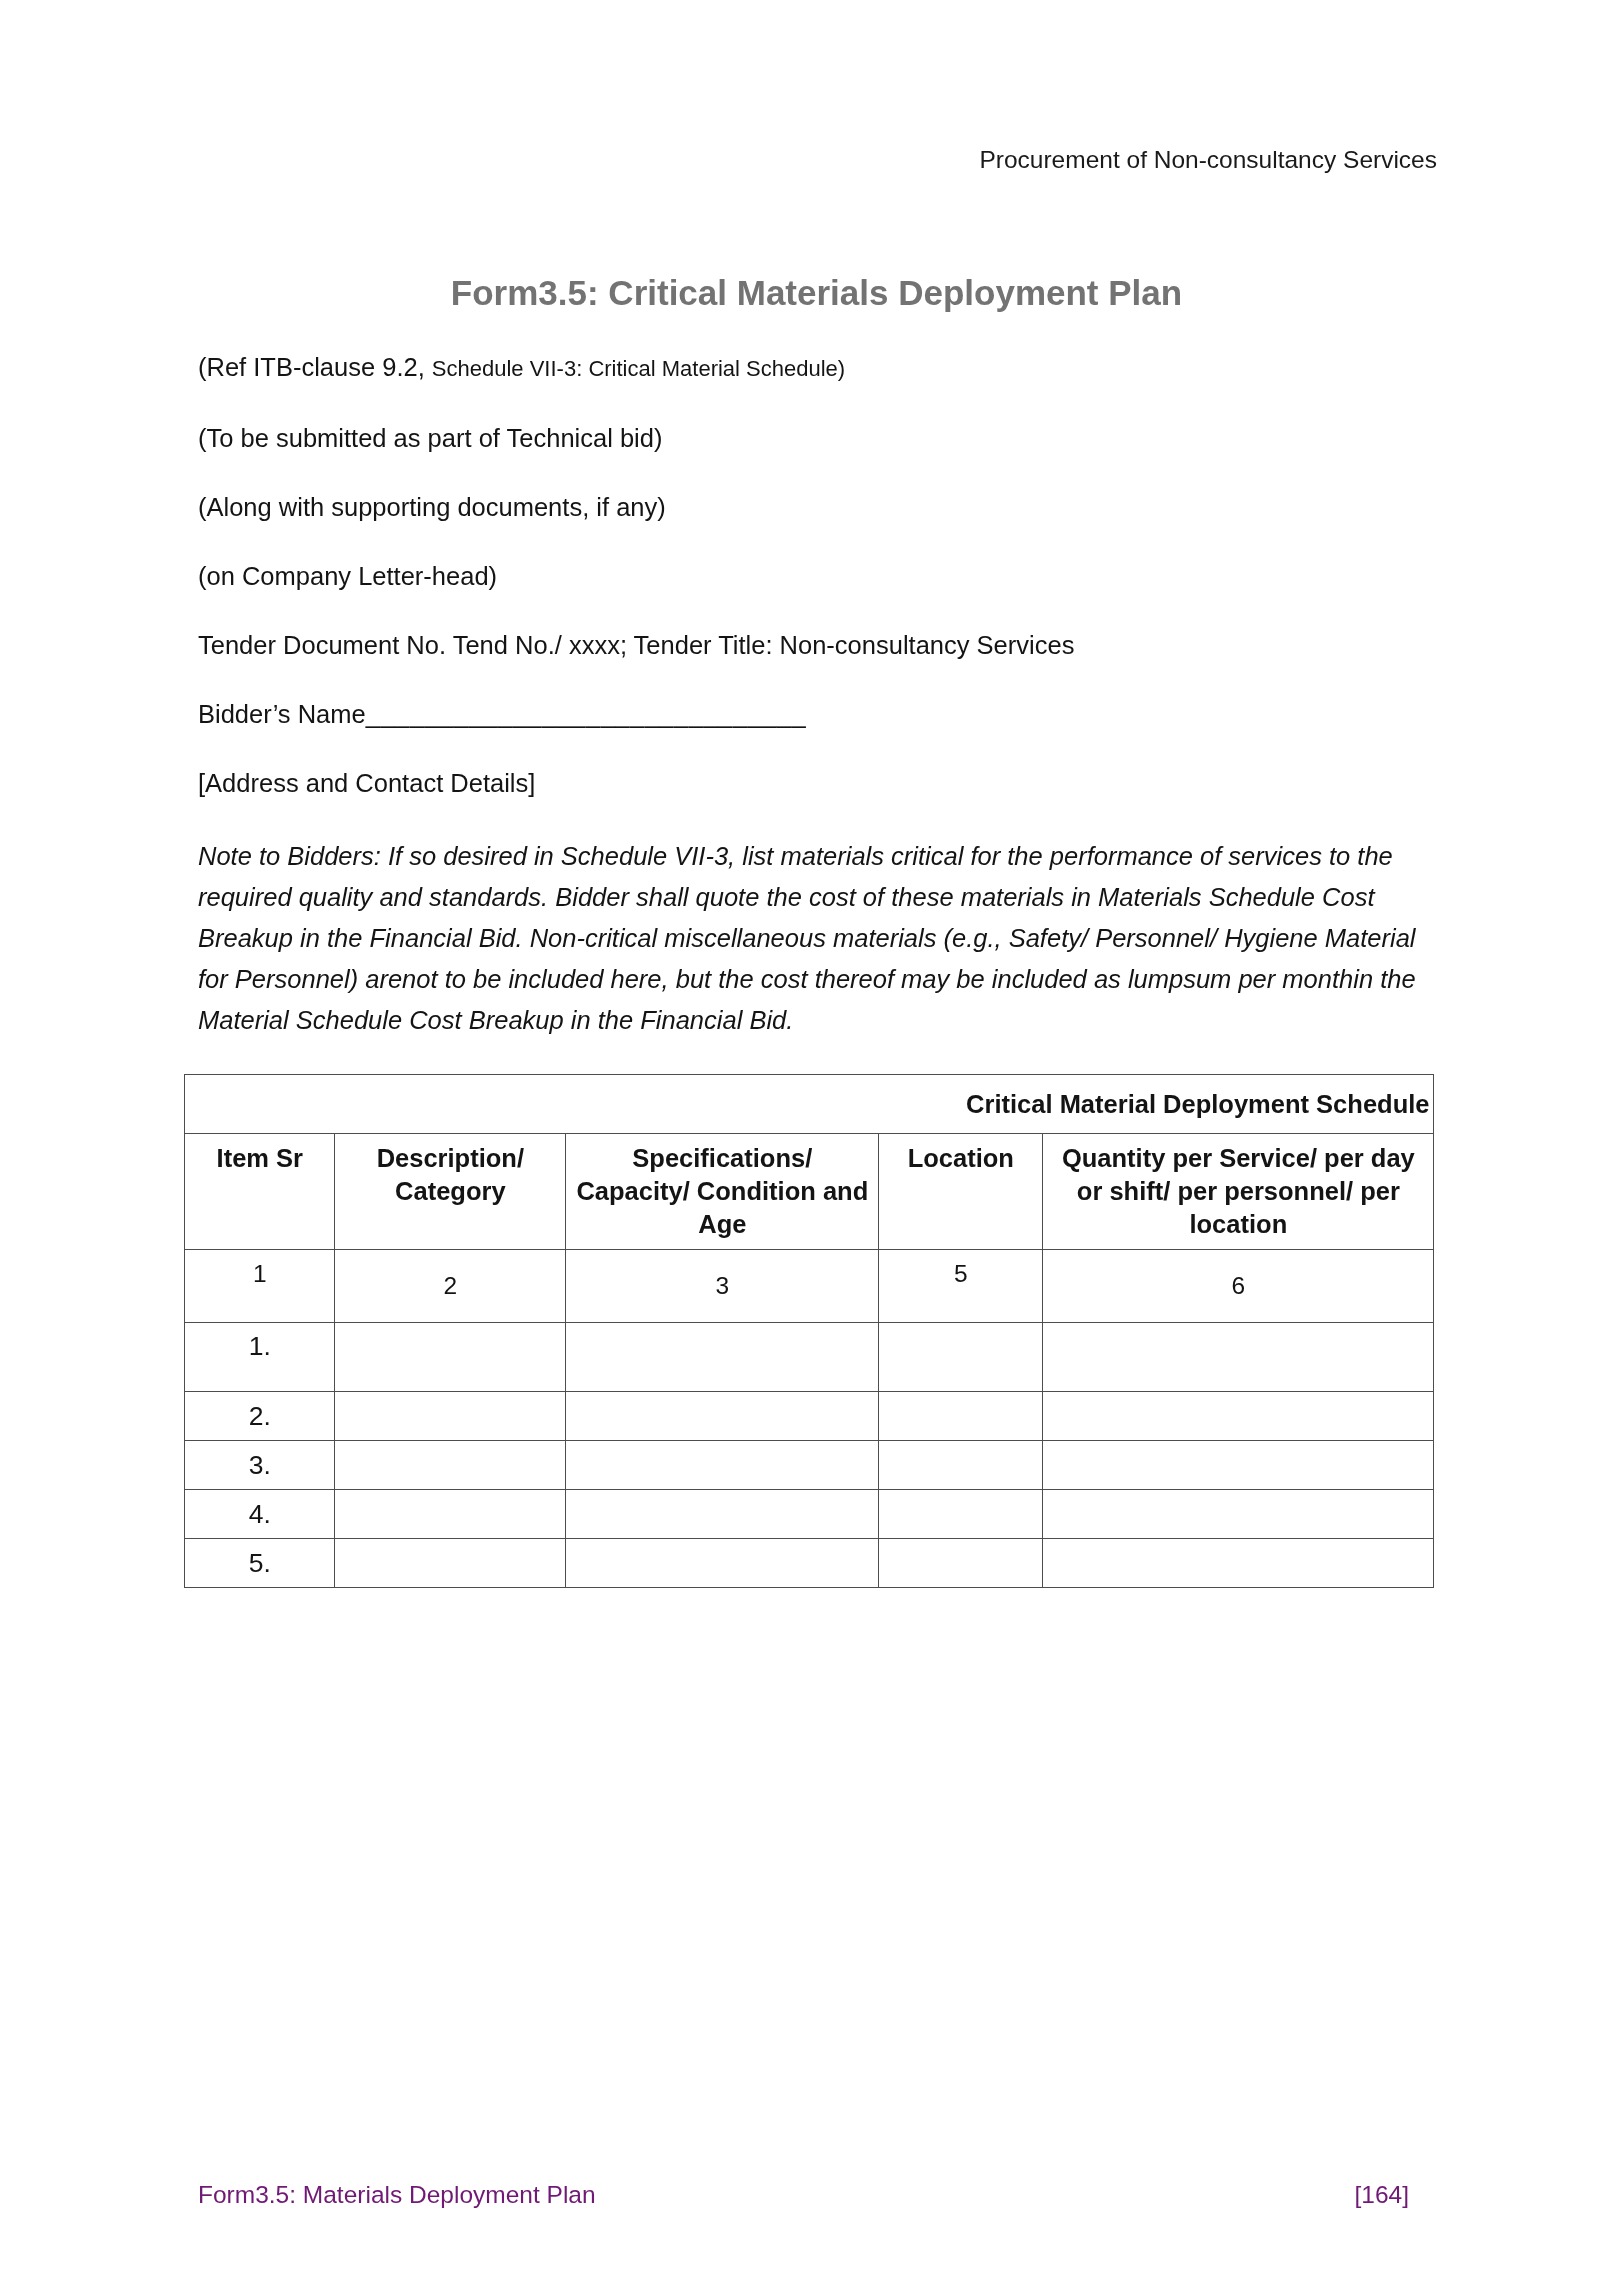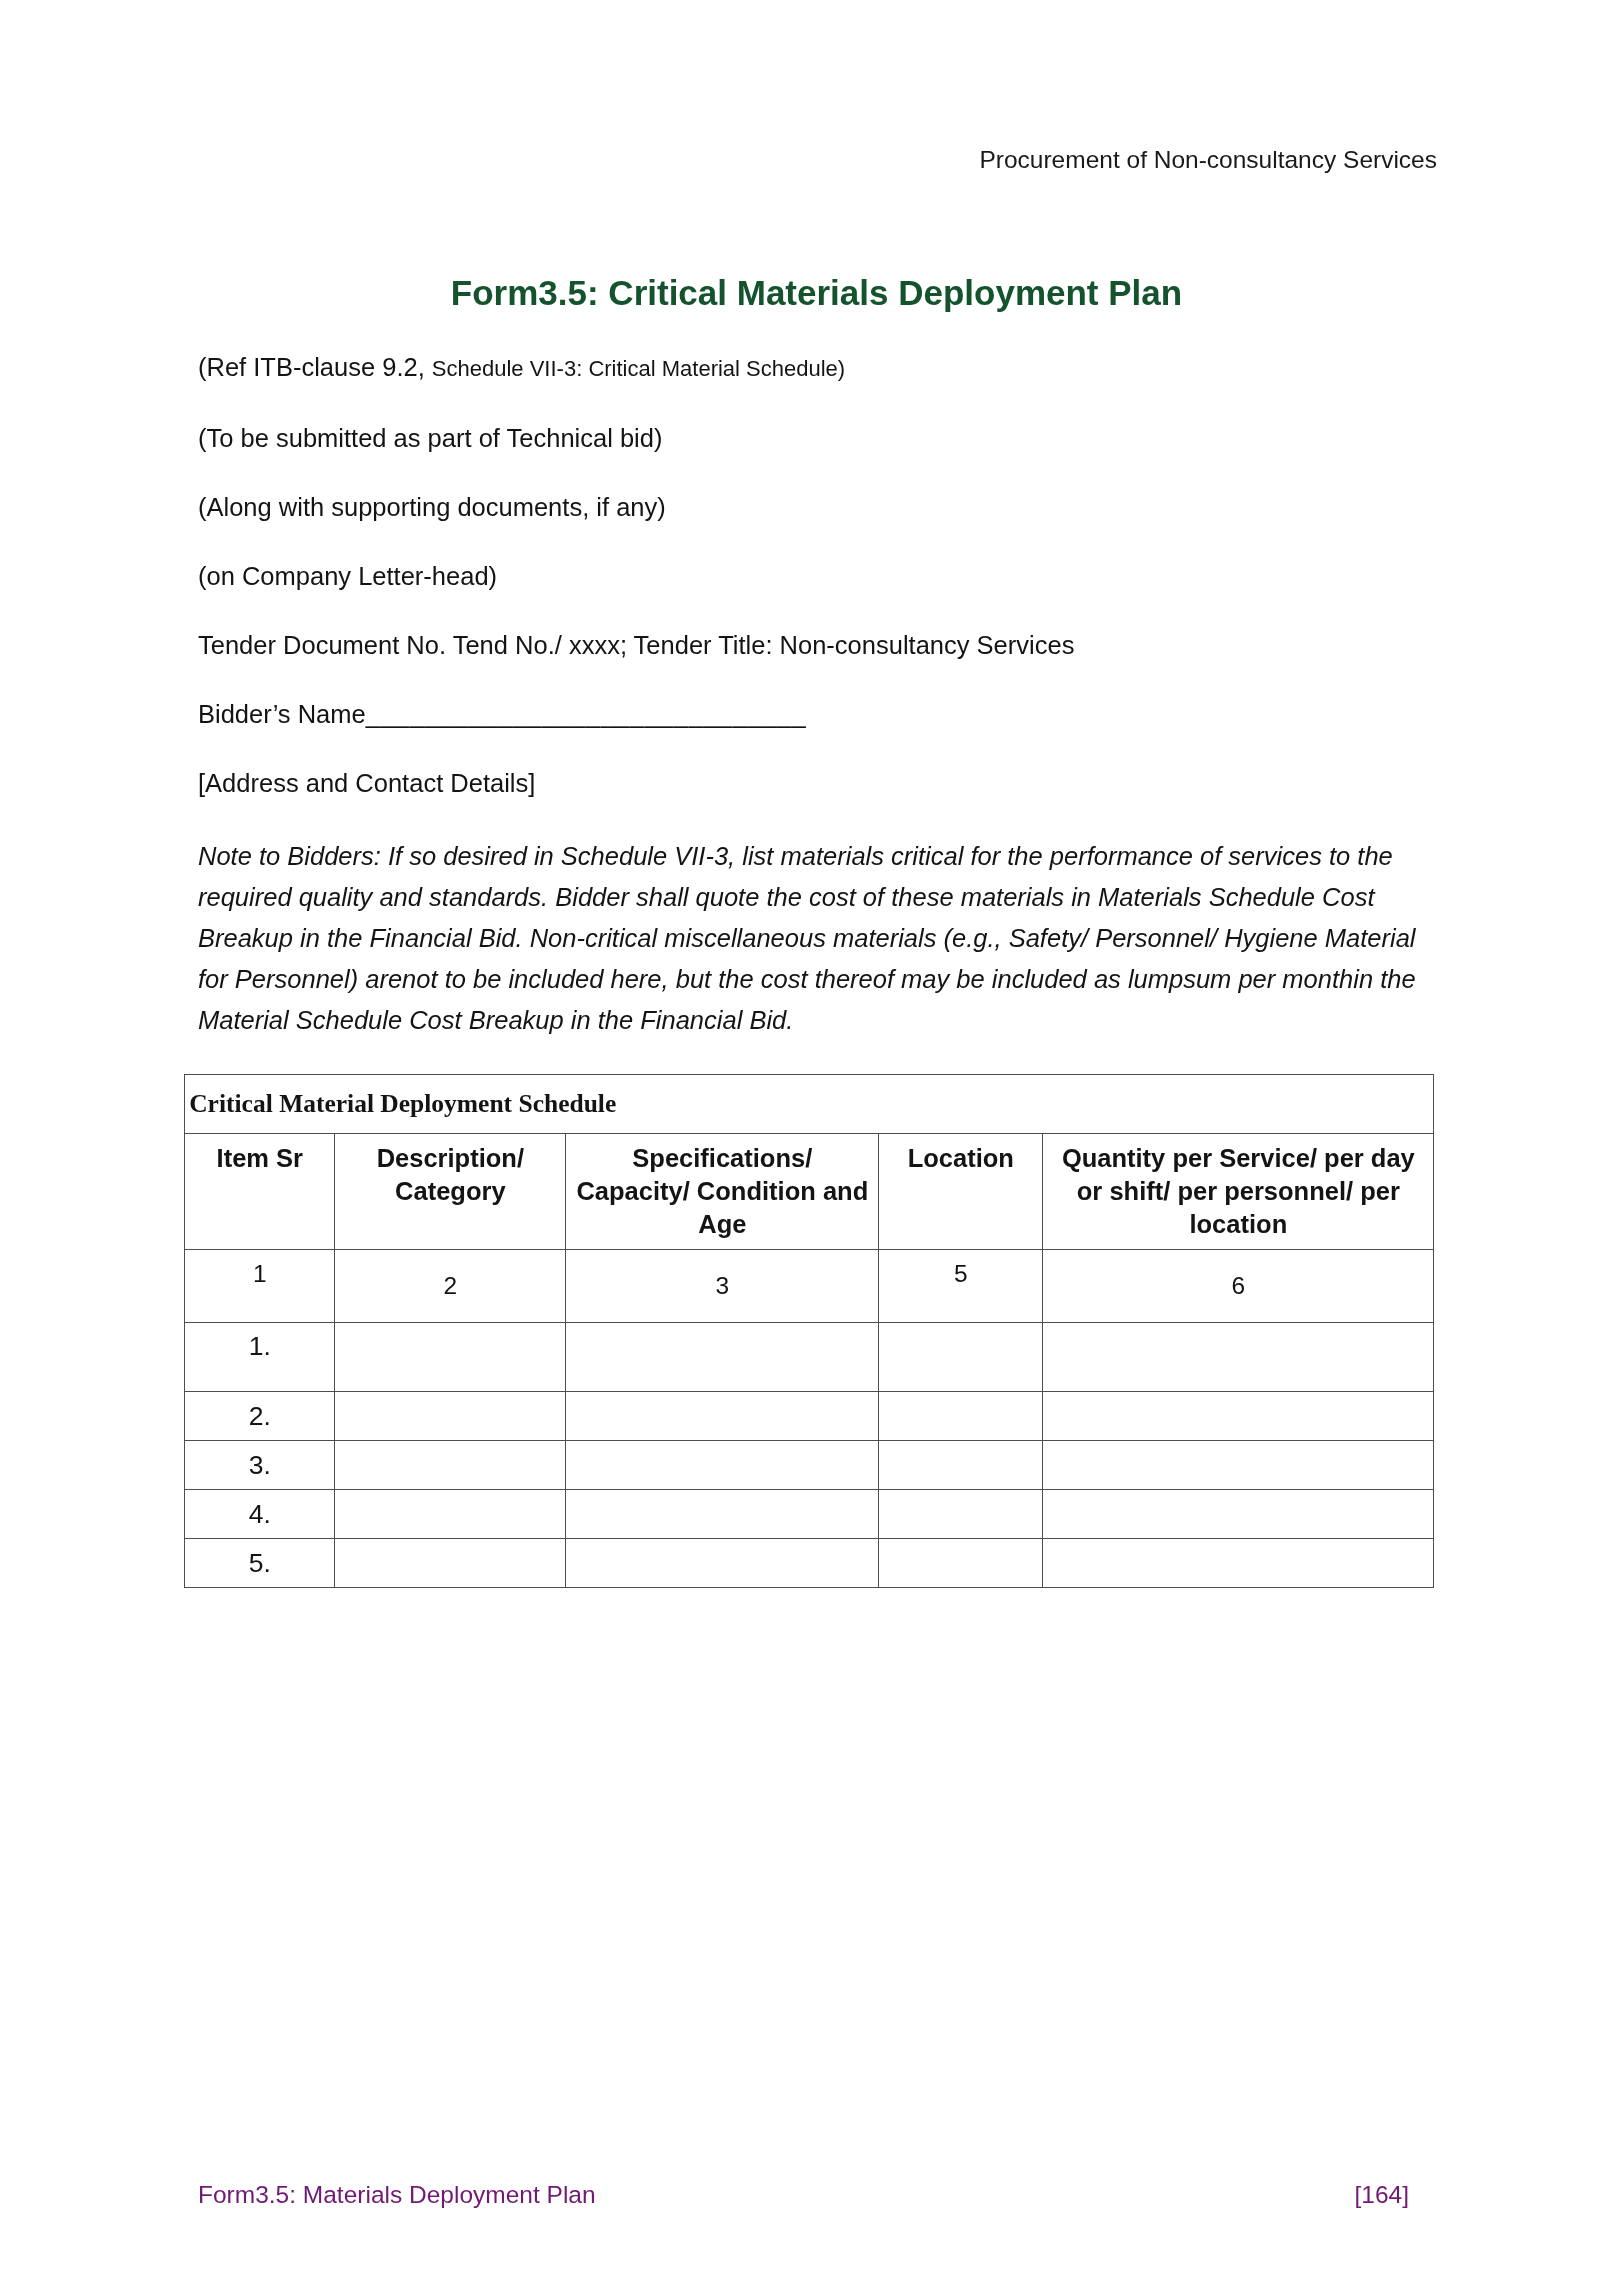--- a/index.html
+++ b/index.html
@@ -22,21 +22,21 @@
     color: #1a1a1a;
   }
 
   .content { padding: 223px 186px 0 198px; }
 
   .doc-title {
     text-align: center;
     font-size: 35px;
     font-weight: 700;
     line-height: 43px;
-    color: #14532d;
+    color: #737373;
   }
 
   .para { font-size: 25.5px; line-height: 32px; margin-top: 37px; }
   .small-inline { font-size: 22px; }
   .blank { letter-spacing: 0.5px; }
   .date-label { margin-left: 98px; }
 
   .note {
     font-style: italic;
     font-size: 25.5px;
@@ -52,25 +52,24 @@
     margin-left: -13.7px;
     margin-top: 33px;
   }
   .schedule th, .schedule td {
     border: 1.6px solid #4d4d4d;
     overflow: hidden;
   }
   .tbl-title {
     font-size: 25.5px;
     font-weight: 700;
-    text-align: left;
+    text-align: right;
     height: 59px;
     vertical-align: middle;
     padding: 3.9px;
-    font-family: Liberation Serif, serif;
   }
   .col-head {
     font-size: 25.5px;
     font-weight: 700;
     text-align: center;
     vertical-align: top;
     line-height: 33px;
     height: 116px;
     padding: 7.8px 9.8px 3.9px 9.8px;
   }

